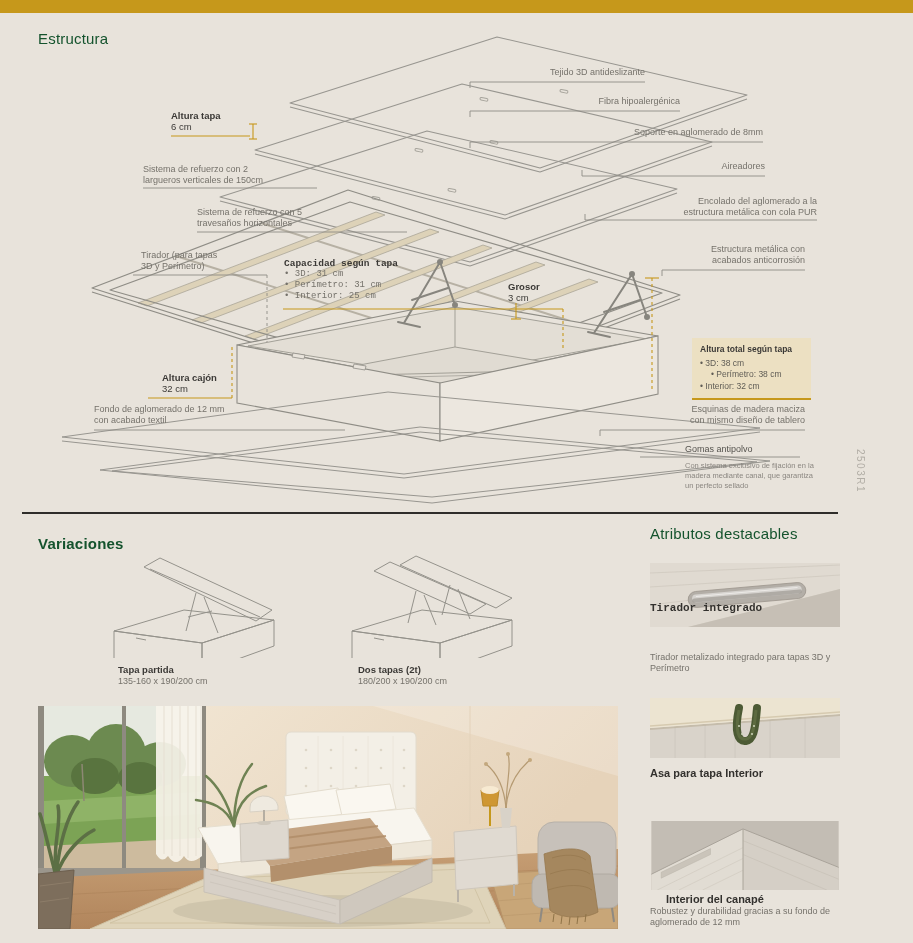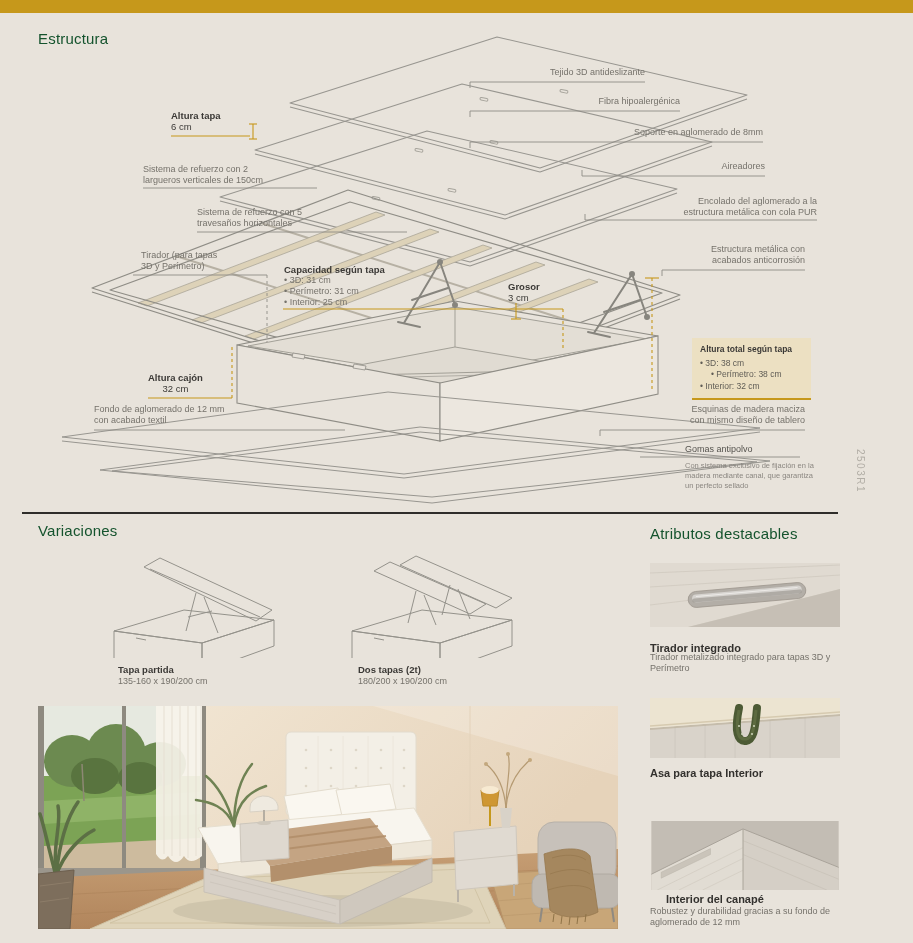--- a/index.html
+++ b/index.html
@@ -150,31 +150,31 @@
     <span class="l">largueros verticales de 150cm</span>
   </div>
   <div class="dl" style="left:197px;top:207px;">
     <span class="l">Sistema de refuerzo con 5</span>
     <span class="l">travesaños horizontales</span>
   </div>
   <div class="dl" style="left:141px;top:250px;">
     <span class="l">Tirador (para tapas</span>
     <span class="l">3D y Perímetro)</span>
   </div>
-  <div class="dl" style="left:284px;top:264px;">
+  <div class="dl" style="left:284px;top:258px;font-family:Liberation Mono, monospace;">
     <span class="t">Capacidad según tapa</span>
     <span class="l">• 3D: 31 cm</span>
     <span class="l">• Perímetro: 31 cm</span>
     <span class="l">• Interior: 25 cm</span>
   </div>
   <div class="dl b" style="left:508px;top:281px;">
     <span class="l">Grosor</span>
     <span class="l v">3 cm</span>
   </div>
-  <div class="dl b" style="left:148px;top:372px;text-align:center;">
+  <div class="dl b" style="left:162px;top:372px;">
     <span class="l">Altura cajón</span>
     <span class="l v">32 cm</span>
   </div>
   <div class="dl" style="left:94px;top:404px;">
     <span class="l">Fondo de aglomerado de 12 mm</span>
     <span class="l">con acabado textil</span>
   </div>
 
   <div class="dl ra" style="right:268px;top:67px;">Tejido 3D antideslizante</div>
   <div class="dl ra" style="right:233px;top:96px;">Fibra hipoalergénica</div>
@@ -203,21 +203,21 @@
     <span class="t">Altura total según tapa</span>
     <span style="display:block;">• 3D: 38 cm</span>
     <span style="display:block;margin-left:11px;">• Perímetro: 38 cm</span>
     <span style="display:block;">• Interior: 32 cm</span>
   </div>
 
   <div class="doc-code">2503R1</div>
 
   <div class="divider"></div>
 
-  <div class="sec-title" style="left:38px;top:522px;">Variaciones</div>
+  <div class="sec-title" style="left:38px;top:535px;font-weight:bold;">Variaciones</div>
 
   <svg style="left:100px;top:553px;" width="200" height="105" viewBox="0 0 200 105">
     <g fill="none" stroke="#94928b" stroke-width="1" stroke-linejoin="round">
       <path d="M44,14 L60,5 L172,57 L156,68 Z"></path>
       <path d="M50,16 L160,64"></path>
       <path d="M96,40 L86,78"></path>
         <path d="M104,44 L118,80"></path>
         <path d="M88,64 L112,58"></path>
       <path d="M14,78 L84,57 L174,67 L102,90 Z"></path>
       <path d="M14,78 L102,90 L102,119 L14,106 Z"></path>
@@ -256,21 +256,21 @@
         <line x1="0" y1="42" x2="150" y2="24"></line>
     </g>
     <polygon points="190,26 190,64 38,64" fill="#c6bfb5"></polygon>
     <g transform="rotate(-5 97 32)">
       <rect x="38" y="24" width="118" height="16" rx="8" fill="#b3aea7" stroke="#9d968e" stroke-width="0.8"></rect>
       <rect x="42" y="27" width="110" height="8" rx="4" fill="#d6d3cf"></rect>
       <rect x="42" y="31" width="110" height="4" rx="2" fill="#8f8a84" opacity="0.55"></rect>
       <line x1="46" y1="29" x2="148" y2="29" stroke="#eceae7" stroke-width="1"></line>
     </g>
   </svg>
-  <div class="attr-title" style="left:650px;top:642px;">Tirador integrado</div>
+  <div class="attr-title" style="left:650px;top:602px;font-family:Liberation Mono, monospace;">Tirador integrado</div>
   <div class="attr-desc" style="left:650px;top:652px;">Tirador metalizado integrado para tapas 3D y Perímetro</div>
 
   <svg style="left:650px;top:698px;" width="190" height="60" viewBox="0 0 190 60">
     <polygon points="0,30 190,16 190,60 0,60" fill="#d9d3ca"></polygon>
     <g stroke="#ccc6bc" stroke-width="0.8">
       <line x1="25" y1="29" x2="25" y2="60"></line>
         <line x1="55" y1="27" x2="55" y2="60"></line>
         <line x1="85" y1="25" x2="85" y2="60"></line>
         <line x1="120" y1="22" x2="120" y2="60"></line>
         <line x1="155" y1="19" x2="155" y2="60"></line>

